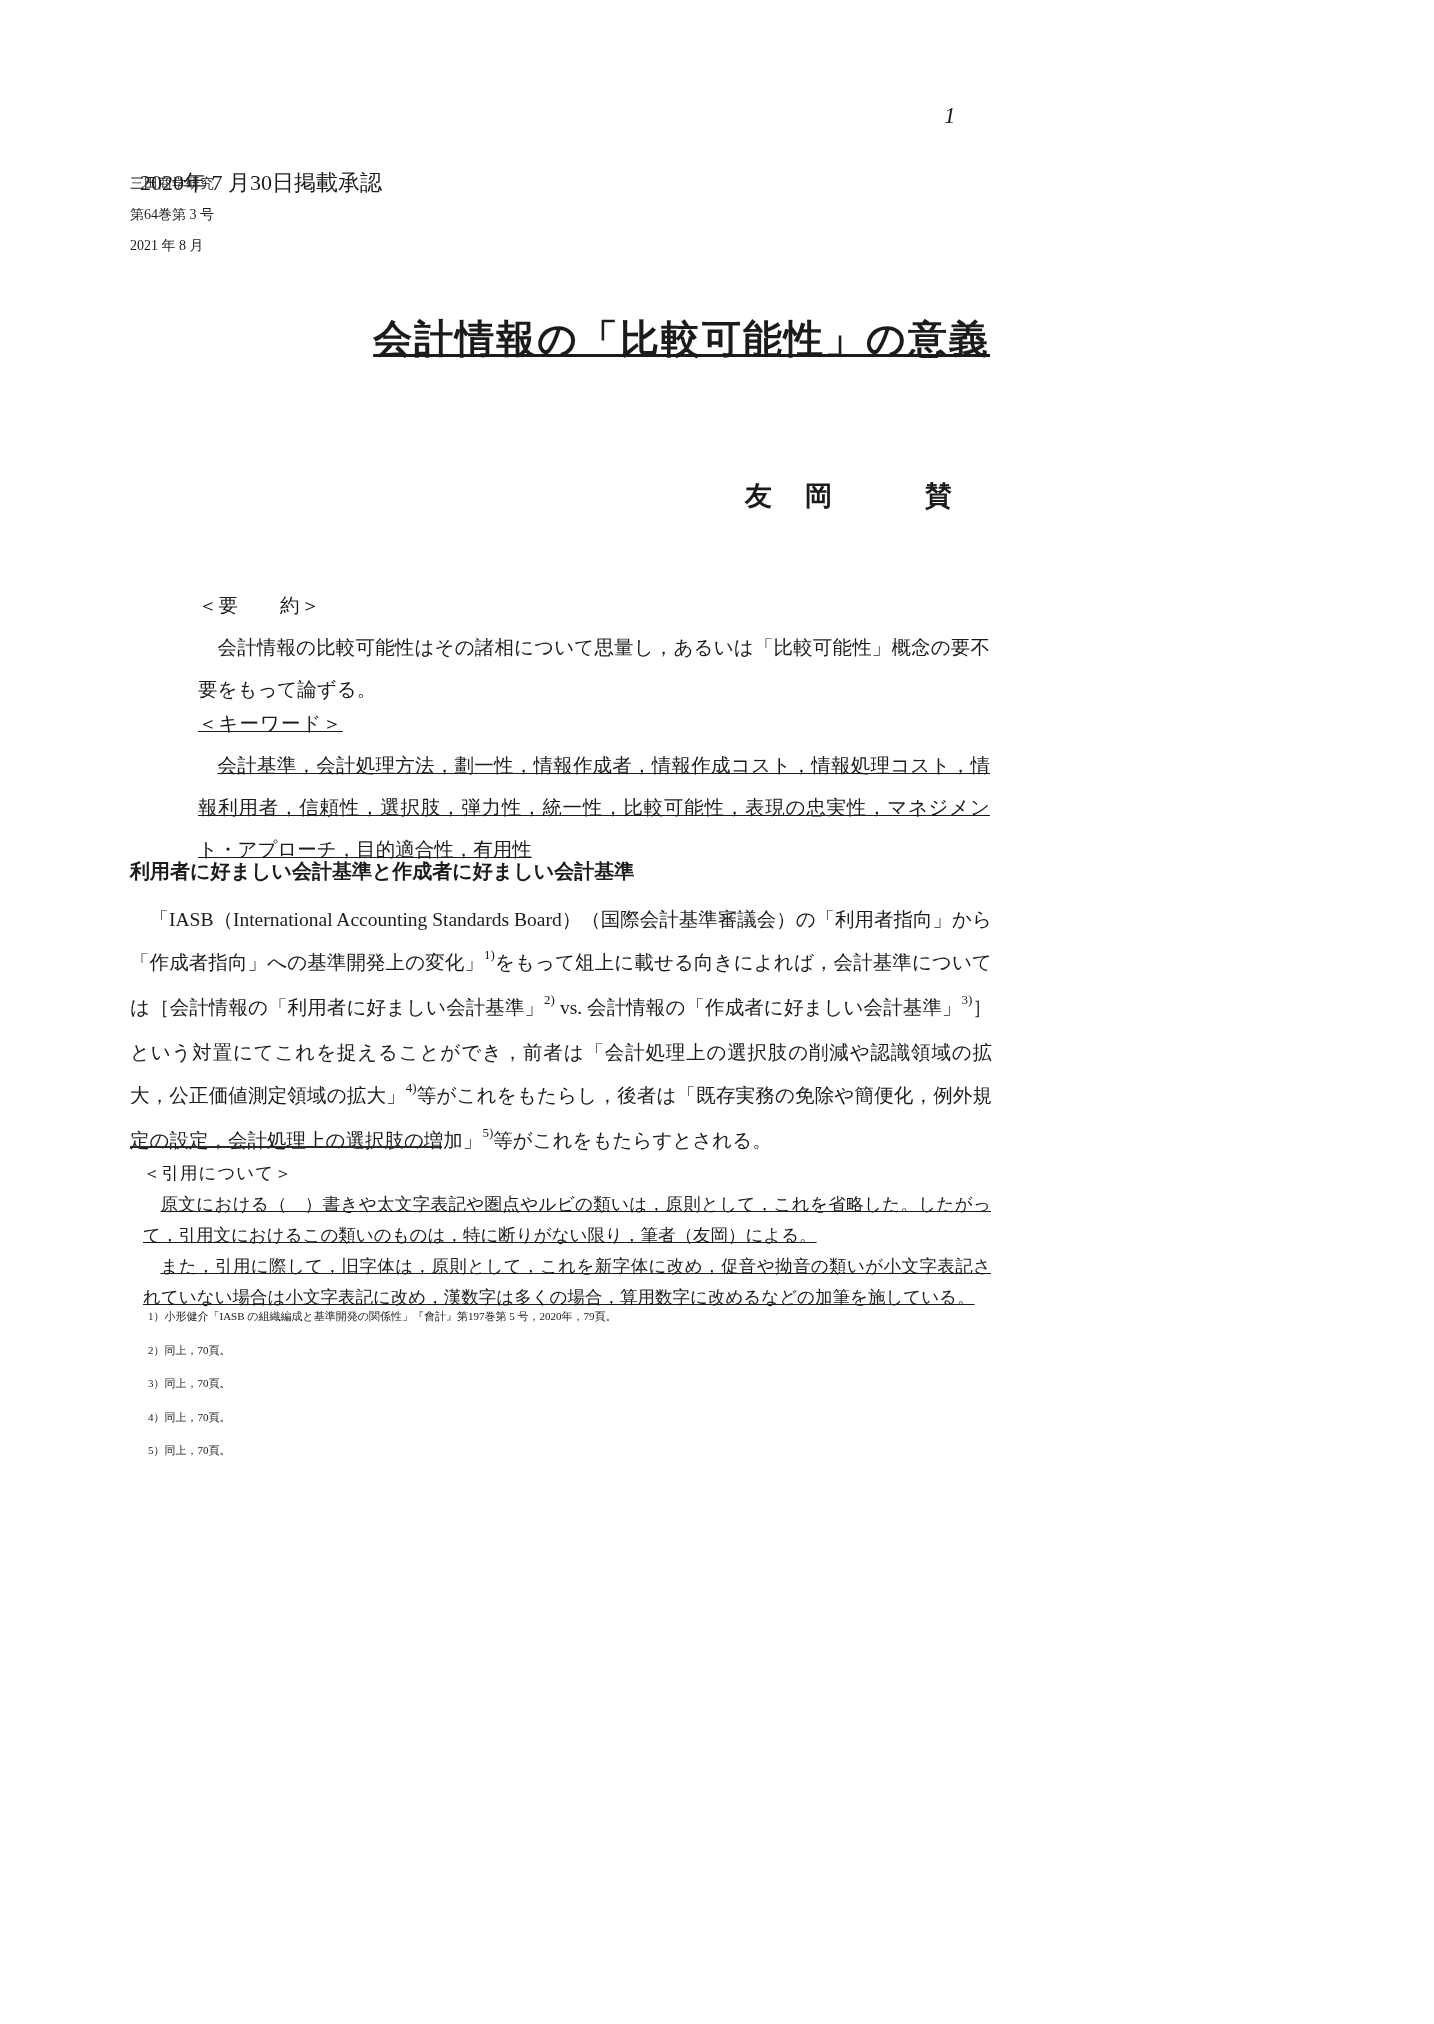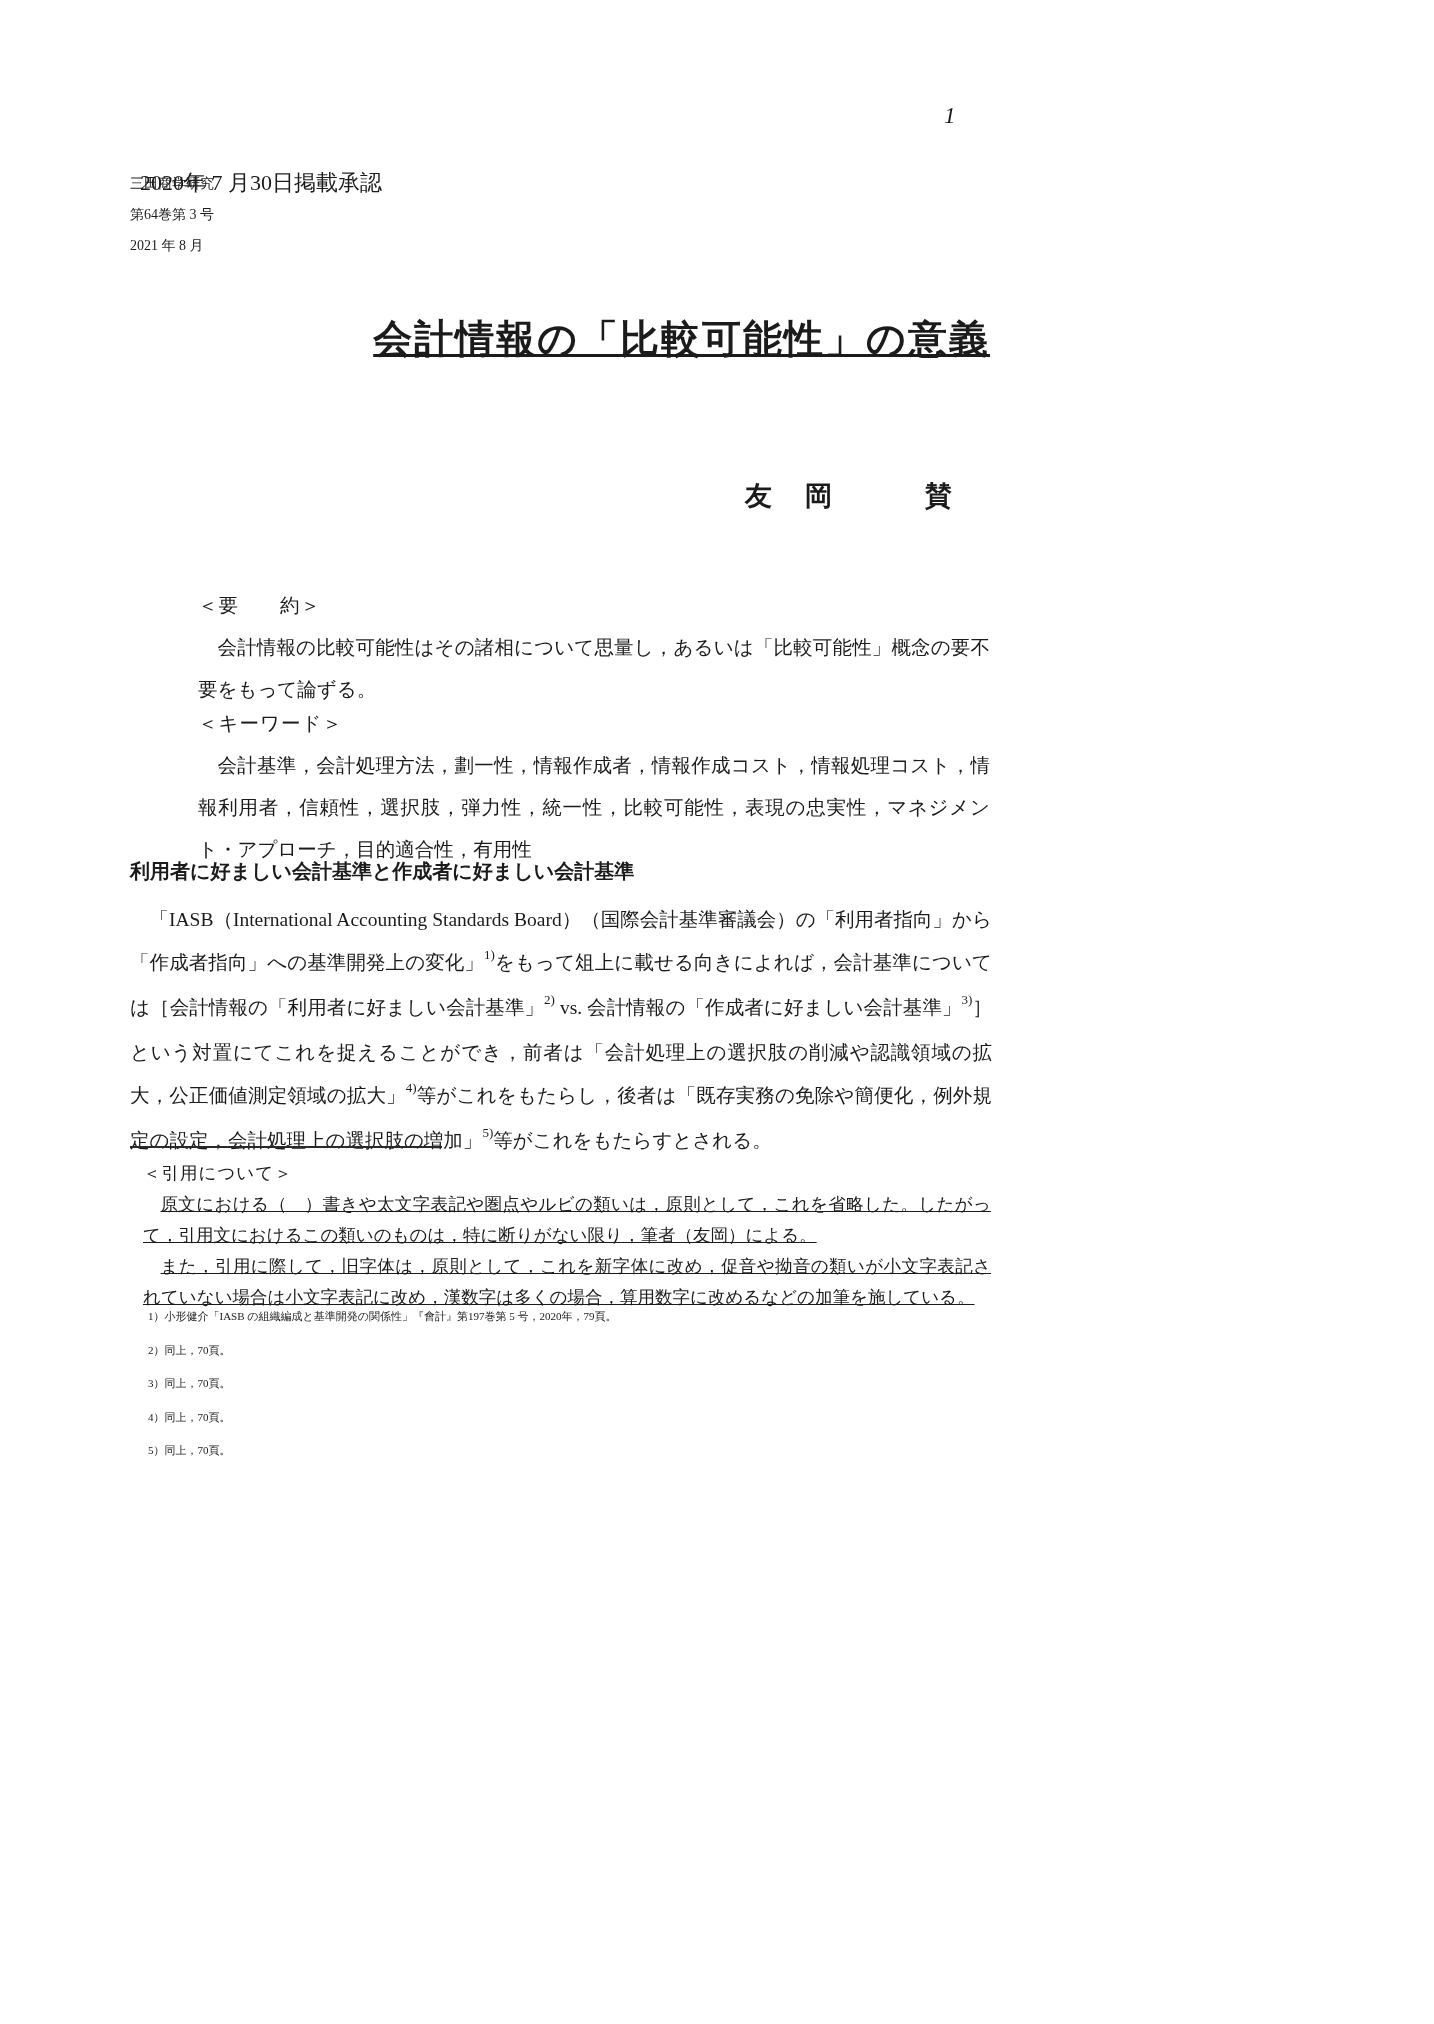--- a/index.html
+++ b/index.html
@@ -77,20 +77,21 @@
   .indent-par {
     text-indent: 1em;
     text-align: justify;
   }
   .keywords-block {
     top: 703px;
     left: 198px;
     width: 792px;
     font-size: 19.5px;
     line-height: 42px;
+    text-decoration: underline;
   }
   .section-heading {
     top: 858px;
     left: 130px;
     width: 860px;
     font-family: "Liberation Sans", "DejaVu Sans", sans-serif;
     font-weight: bold;
     font-size: 20px;
   }
   .body-paragraph {

